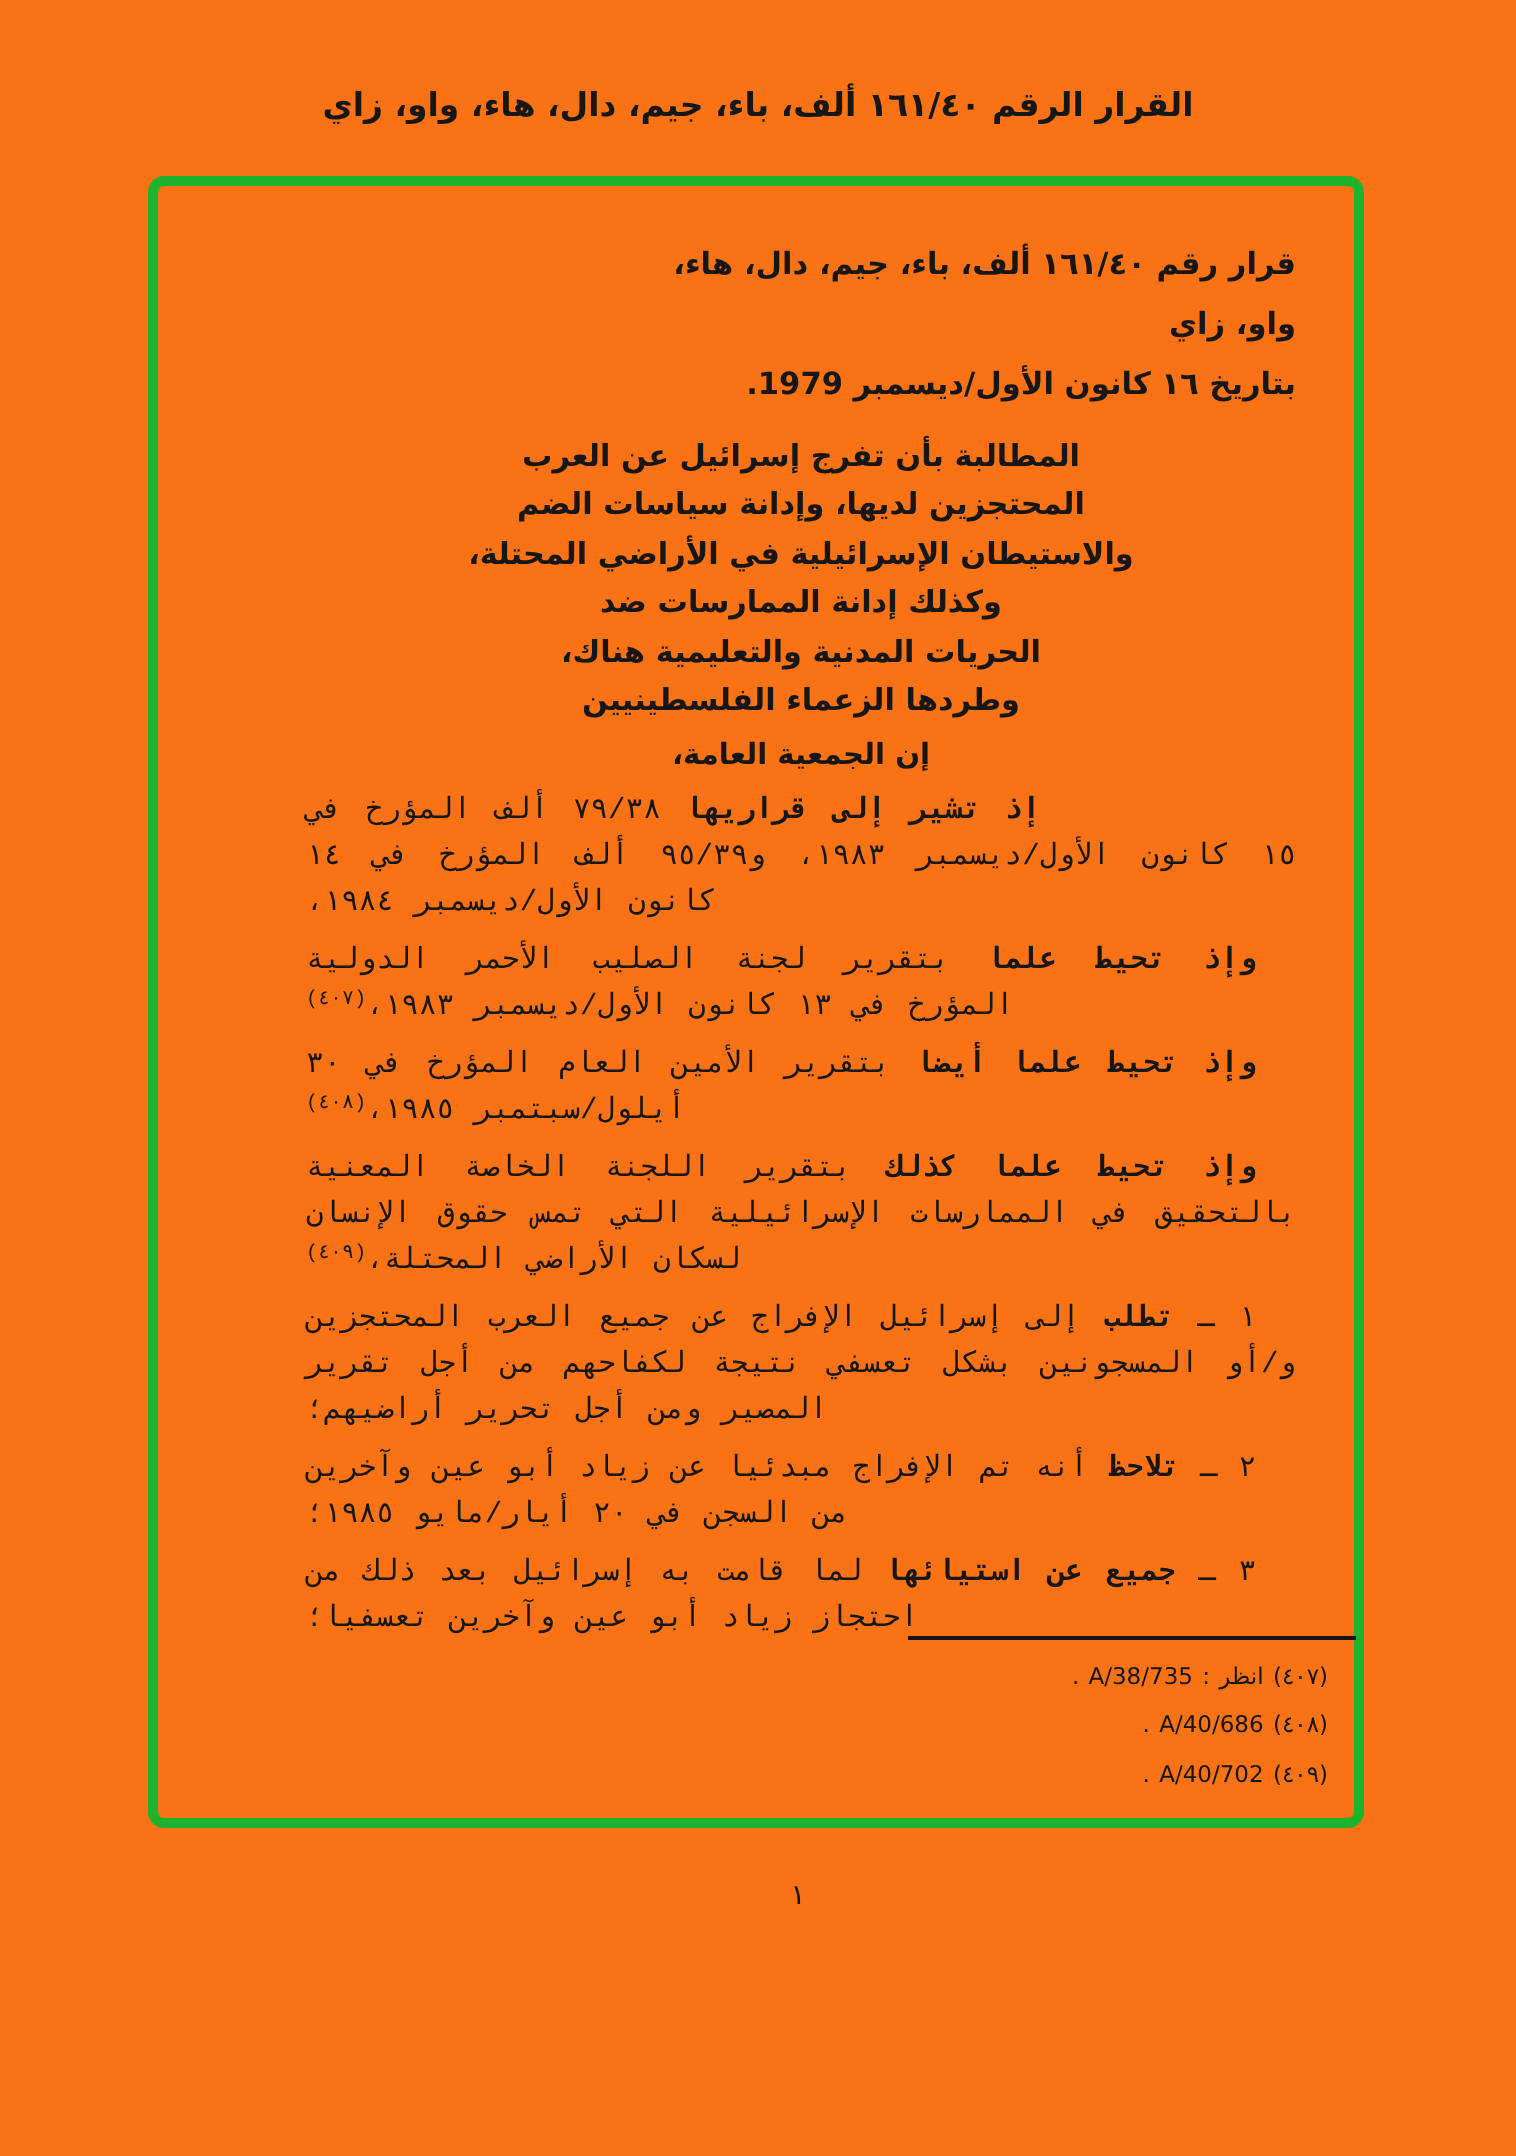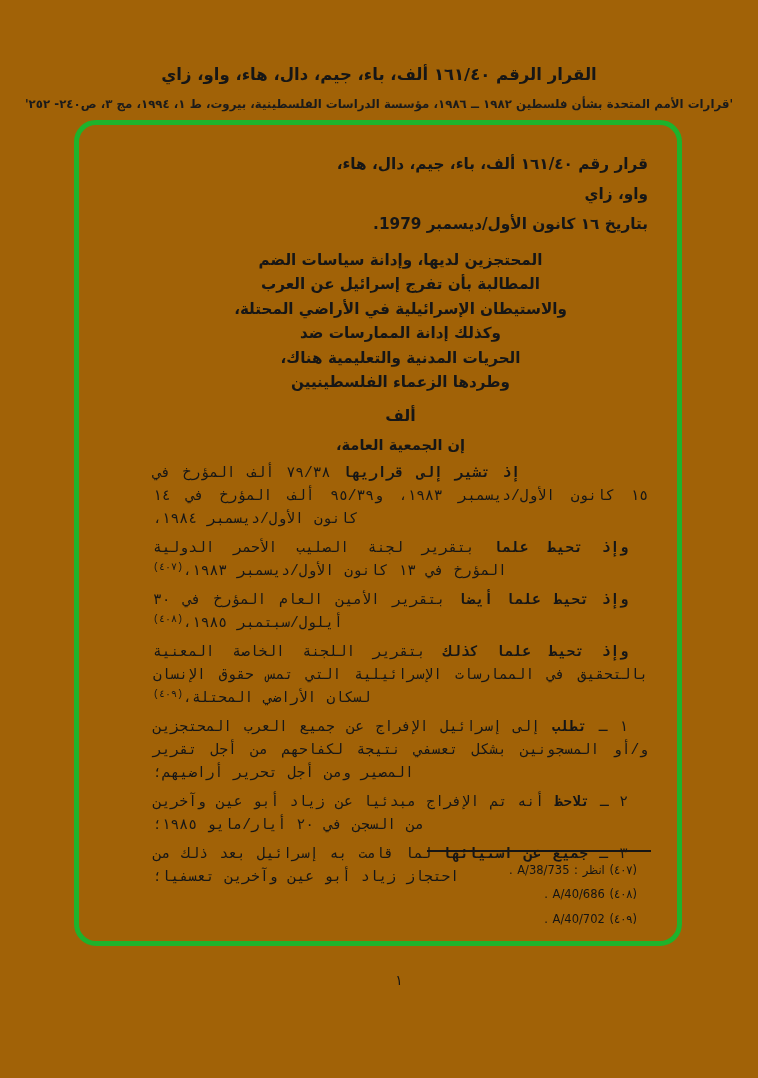--- a/index.html
+++ b/index.html
@@ -1,28 +1,28 @@
 <!DOCTYPE html>
 <html lang="ar" dir="rtl"><head>
 <meta charset="utf-8">
 <style>
   * { margin:0; padding:0; box-sizing:border-box; }
   html,body { width:758px; height:1078px; background:#ffffff; }
   body { font-family:"DejaVu Sans", sans-serif; color:#161616; direction:rtl; }
-  .page { width:758px; height:1078px; padding-top:64px; overflow:hidden; background:#a16207; }
+  .page { width:758px; height:1078px; padding-top:42px; overflow:hidden; background:#f97316; }
 
   .hdr1 { text-align:center; font-size:16.5px; font-weight:bold; line-height:22px; letter-spacing:0; }
   .hdr2 { text-align:center; font-size:11.8px; font-weight:bold; line-height:16px; margin-top:10px; color:#1b1b1b; }
 
   .green-box {
     position:relative;
     width:608px; height:826px;
-    margin:8px 76px 0 74px;
+    margin:24px 76px 0 74px;
     border:5px solid #1db32c;
-    border-radius:22px;
+    border-radius:8px;
     padding:24px 29px 0 74px;
   }
 
   .res-title { text-align:right; font-weight:bold; font-size:15.3px; line-height:30px; padding-left:0; padding-right:0; margin-left:88px; }
   .res-title div { text-align:right; }
   .res-title .t1 { margin-left:0; }
 
   .res-title-wrap { padding-left:88px; }
 
   .subject { text-align:center; font-weight:bold; font-size:15.2px; line-height:24.4px; margin-top:9px; }
@@ -35,53 +35,51 @@
     text-align:justify; text-align-last:left;
     margin-top:6px;
     word-spacing:1.5px;
     font-family:Liberation Mono, monospace;
   }
   .para b { font-weight:bold; }
   .para.indent-deep { text-indent:128px; }
   .para.indent-std  { text-indent:20px; }
   .para sup { font-size:10px; line-height:0; vertical-align:5px; letter-spacing:0; }
 
-  .footnotes { position:absolute; bottom:10px; right:40px; left:60px; }
+  .footnotes { position:absolute; bottom:10px; right:13px; left:60px; }
   .fn-rule { width:224px; height:2px; background:#151515; margin-bottom:6px; margin-right:-14px; margin-left:auto; }
   .fn { text-align:right; font-size:11.5px; line-height:24.5px; color:#141414; word-spacing:1px; }
 
   .page-num { text-align:center; font-size:14px; margin-top:26px; padding-left:40px; }
 </style>
 </head>
 <body>
 
 <div class="page">
 
   <div class="hdr1">القرار الرقم ١٦١/٤٠ ألف، باء، جيم، دال، هاء، واو، زاي</div>
-  <div class="hdr2">'قرارات الأمم المتحدة بشأن فلسطين ١٩٨٢ ــ ١٩٨٦، مؤسسة الدراسات الفلسطينية، بيروت، ط ١، ١٩٩٤، مج ٣، ص٢٤٠- ٢٥٢'</div>
 
   <div class="green-box" style="border-color: rgb(29, 179, 44);">
 
     <div class="res-title-wrap">
       <div class="res-title">
         <div class="t1">قرار رقم ١٦١/٤٠ ألف، باء، جيم، دال، هاء، واو، زاي</div>
         <div class="t2">بتاريخ ١٦ كانون الأول/ديسمبر 1979.</div>
       </div>
     </div>
 
     <div class="subject">
+      <div>المطالبة بأن تفرج إسرائيل عن العرب</div>
       <div>المحتجزين لديها، وإدانة سياسات الضم</div>
-      <div>المطالبة بأن تفرج إسرائيل عن العرب</div>
       <div>والاستيطان الإسرائيلية في الأراضي المحتلة،</div>
       <div>وكذلك إدانة الممارسات ضد</div>
       <div>الحريات المدنية والتعليمية هناك،</div>
       <div>وطردها الزعماء الفلسطينيين</div>
     </div>
 
-    <div class="section-head">ألف</div>
 
     <p class="lead">إن الجمعية العامة،</p>
 
     <p class="para indent-deep"><b>إذ تشير إلى قراريها</b><span> ٧٩/٣٨ ألف المؤرخ في ١٥ كانون الأول/ديسمبر ١٩٨٣، و٩٥/٣٩ ألف المؤرخ في ١٤ كانون الأول/ديسمبر ١٩٨٤،</span><sup></sup></p>
 
     <p class="para indent-std"><b>وإذ تحيط علما</b><span> بتقرير لجنة الصليب الأحمر الدولية المؤرخ في ١٣ كانون الأول/ديسمبر ١٩٨٣،</span><sup>(٤٠٧)</sup></p>
 
     <p class="para indent-std"><b>وإذ تحيط علما أيضا</b><span> بتقرير الأمين العام المؤرخ في ٣٠ أيلول/سبتمبر ١٩٨٥،</span><sup>(٤٠٨)</sup></p>
 
     <p class="para indent-std"><b>وإذ تحيط علما كذلك</b><span> بتقرير اللجنة الخاصة المعنية بالتحقيق في الممارسات الإسرائيلية التي تمس حقوق الإنسان لسكان الأراضي المحتلة،</span><sup>(٤٠٩)</sup></p>

